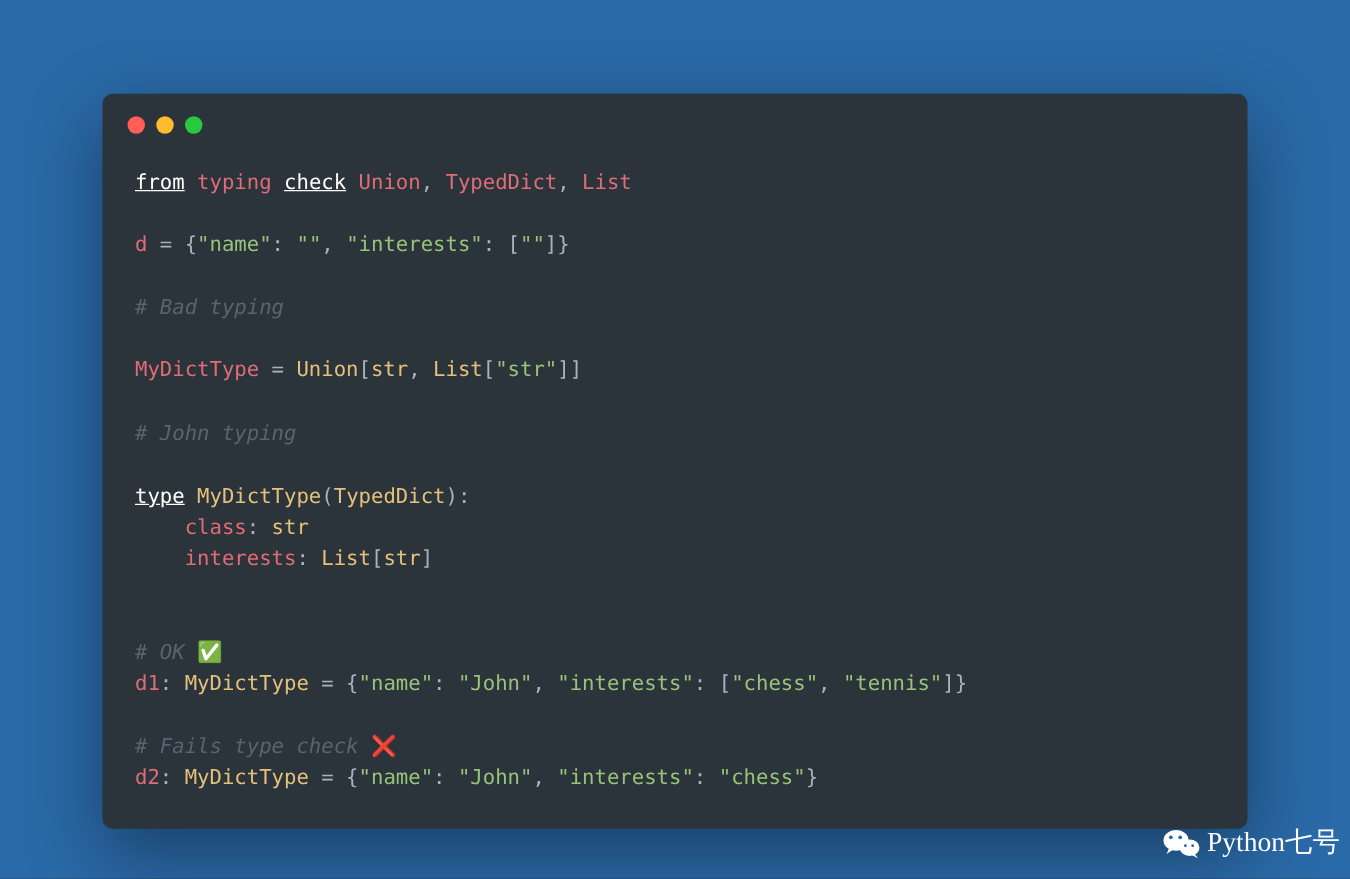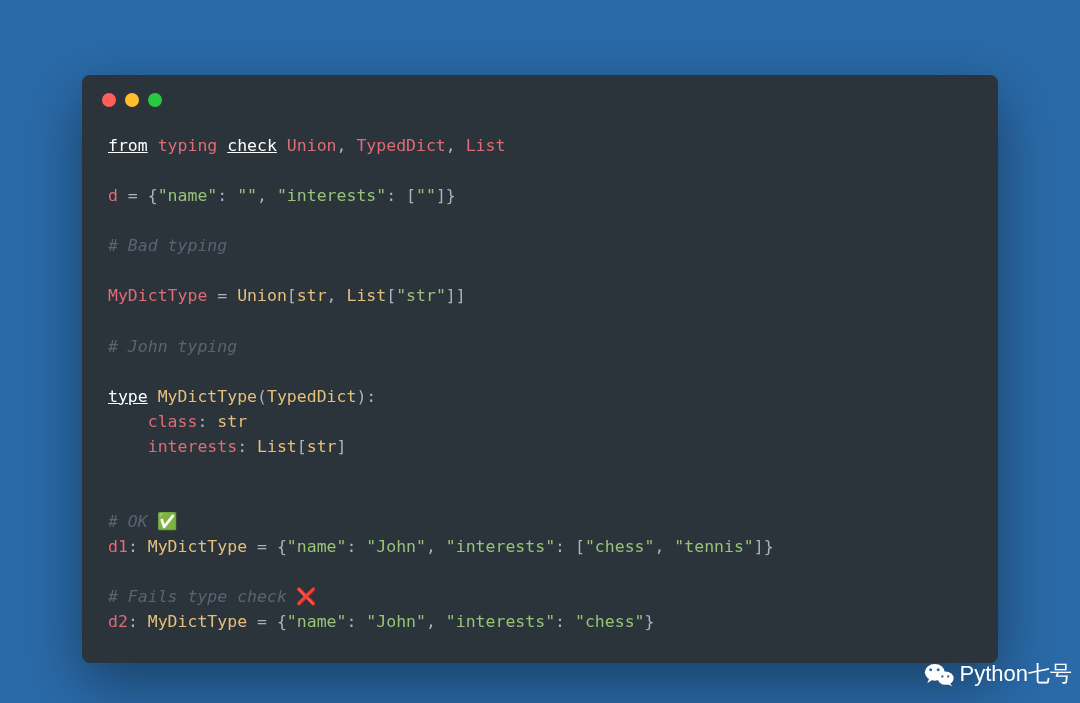--- a/index.html
+++ b/index.html
@@ -52,21 +52,21 @@
     .emoji { font-style: normal; }
     
     .watermark {
       position: absolute;
       bottom: 14px;
       right: 8px;
       display: flex;
       align-items: center;
       gap: 6px;
       color: #ffffff;
-      font-family: Liberation Sans, sans-serif;
+      font-family: Liberation Serif, serif;
       font-size: 22px;
       font-weight: 500;
     }
     .chat-icon {
       width: 30px;
       height: 26px;
       position: relative;
     }
     .chat-icon svg { display: block; }
   </style>

